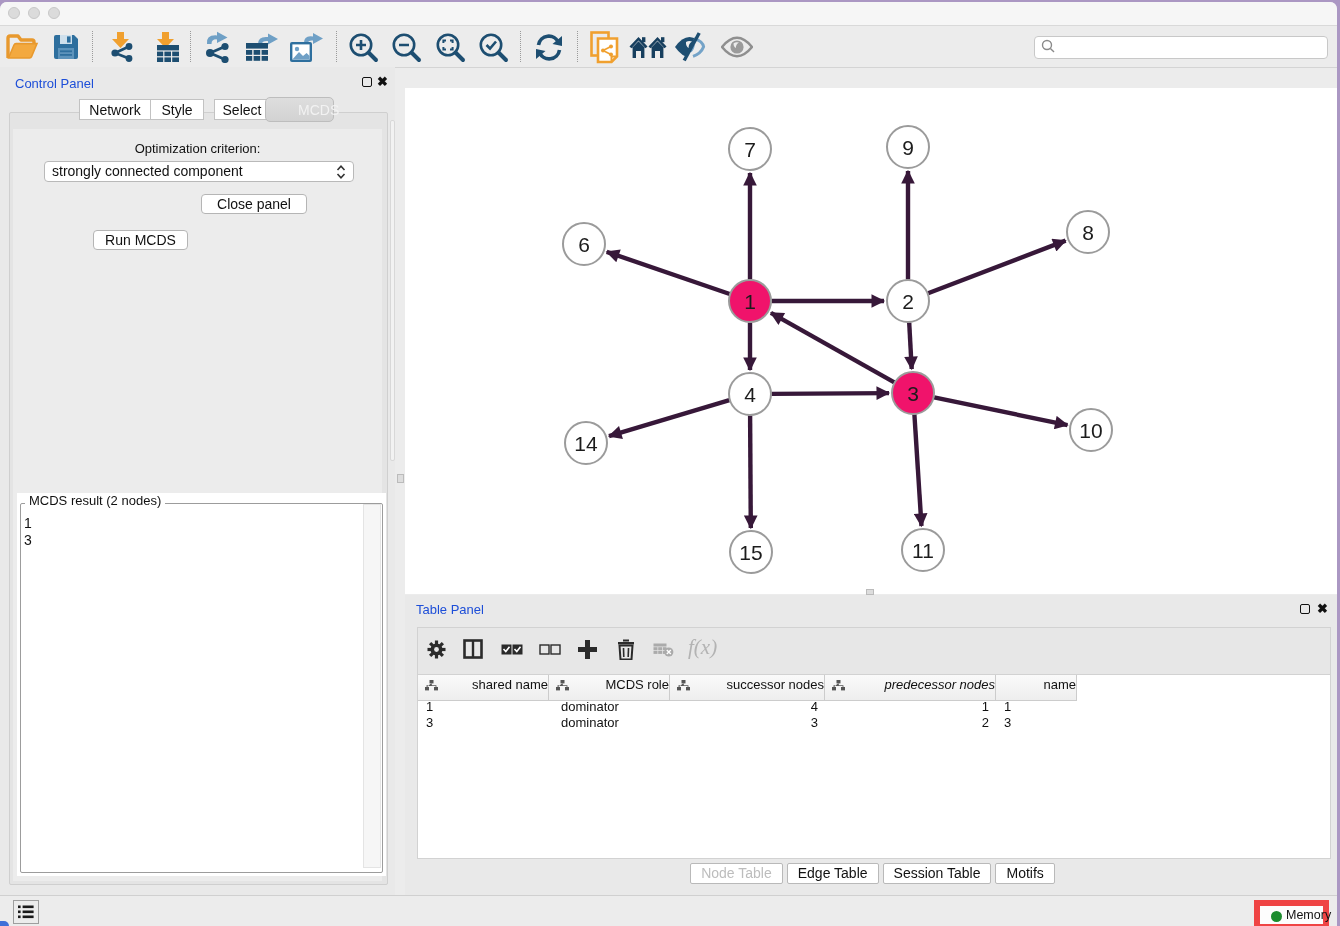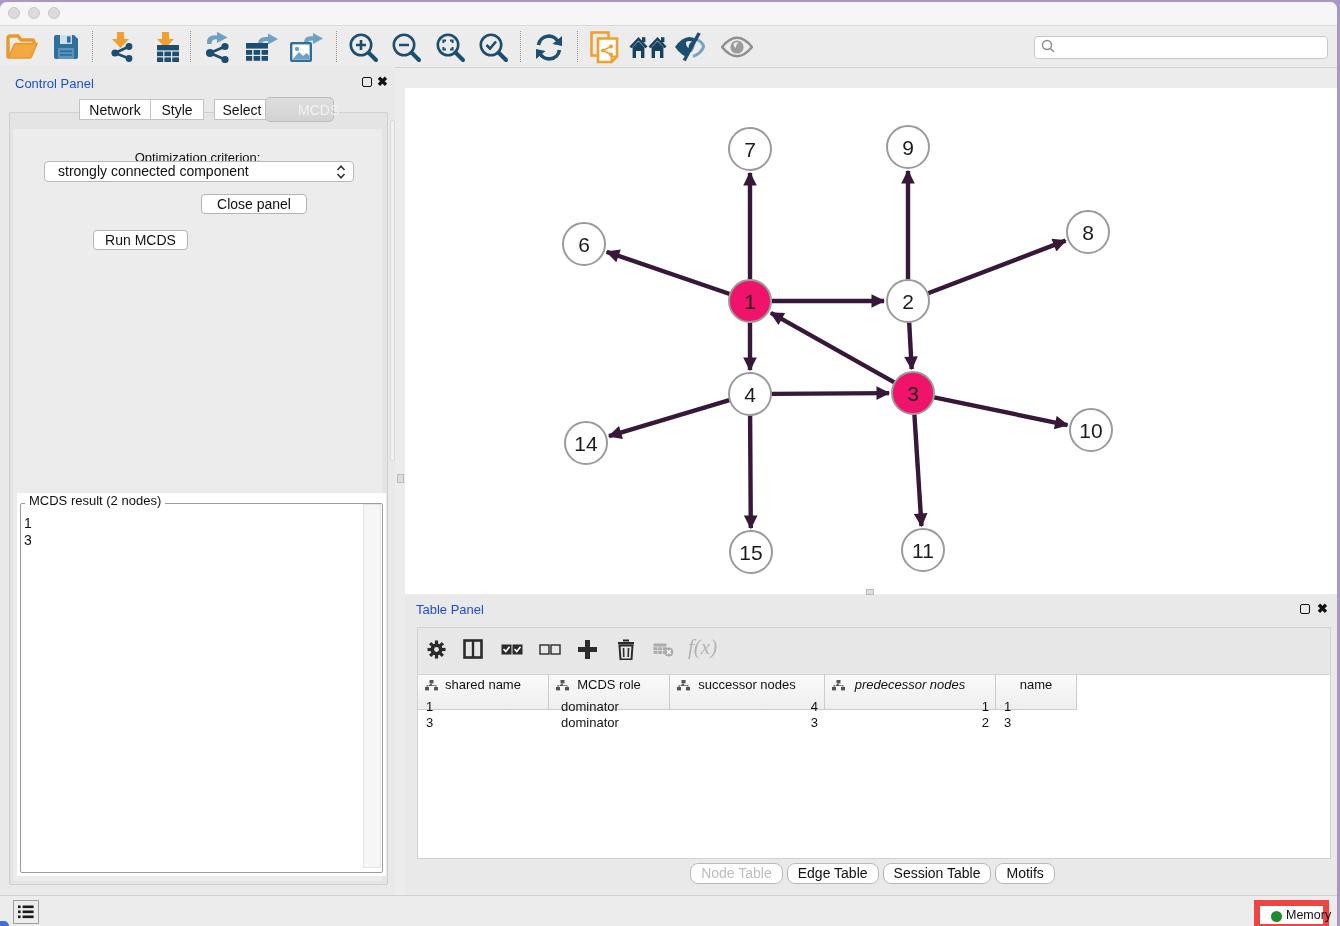--- a/index.html
+++ b/index.html
@@ -13,40 +13,40 @@
 .search{position:absolute;left:1034px;top:10px;width:292px;height:21px;background:#fff;border:1px solid #c8c8c8;border-radius:4px;}
 
 .cpanel{position:absolute;left:0;top:65px;width:395px;height:828px;background:#e9e9e9;}
 .phead{font-size:13px;color:#1d4ed8;}
 .minb{position:absolute;width:10px;height:10px;border:1.5px solid #111;border-radius:2px;box-sizing:border-box;background:transparent;}
 .xb{position:absolute;font-size:13px;font-weight:bold;color:#111;line-height:10px;}
 .tab{position:absolute;top:32px;height:21px;background:#fff;border:1px solid #c2c2c2;box-sizing:border-box;text-align:center;font-size:14px;color:#111;line-height:20px;z-index:3;}
 .tabsel{background:linear-gradient(#dedede,#d2d2d2);color:#f2f2f2;border:1px solid #bdbdbd;border-radius:5px;top:30px;height:25px;line-height:24px;}
 .cpcontent{position:absolute;left:9px;top:45px;width:377px;height:771px;background:#e4e4e4;border:1px solid #cfcfcf;border-radius:2px;}
 .cpinner{position:absolute;left:3px;top:16px;width:369px;height:752px;background:#ececec;}
-.optlabel{position:absolute;top:74px;left:0;width:395px;text-align:center;font-size:13px;color:#111;margin-top:9px;}
+.optlabel{position:absolute;top:74px;left:0;width:395px;text-align:center;font-size:13px;color:#111;}
 .combo{position:absolute;left:44px;top:94px;width:310px;height:21px;background:#fff;border:1px solid #b9b9b9;border-radius:4px;box-sizing:border-box;font-size:14px;color:#111;line-height:19px;}
 .btn{position:absolute;top:127px;height:20px;background:#fff;border:1px solid #b5b5b5;border-radius:4px;box-sizing:border-box;text-align:center;font-size:14px;color:#111;line-height:18px;}
 .grp{position:absolute;left:17px;top:426px;width:369px;height:383px;background:#fff;}
 .grpborder{position:absolute;left:3px;top:10px;right:3px;bottom:3px;border:1px solid #9c9c9c;border-radius:2px;}
 .grplabel{position:absolute;left:8px;top:0px;background:#fff;padding:0 4px;font-size:13px;color:#111;z-index:2;}
 .grpitem{font-size:14px;color:#111;margin-left:7px;line-height:17px;}
 .lsb{position:absolute;right:5px;top:11px;width:16px;height:362px;background:#f6f6f6;border:1px solid #e4e4e4;}
 
 .nwin{position:absolute;left:405px;top:65px;width:935px;height:527px;}
 .ntitle{position:absolute;left:0;top:1px;width:100%;height:20px;background:linear-gradient(#f7f7f7,#d9d9d9);border-bottom:1px solid #9a9a9a;box-sizing:border-box;}
 .ncanvas{position:absolute;left:0;top:21px;width:935px;height:506px;background:#fff;}
 
 .tpanel{position:absolute;left:405px;top:593px;width:935px;height:300px;background:#e9e9e9;}
 .ttool{position:absolute;left:12px;top:32px;width:914px;height:47px;background:#e7e7e7;border:1px solid #d2d2d2;border-bottom:none;box-sizing:border-box;}
 .ttable{position:absolute;left:12px;top:79px;width:914px;height:185px;background:#fff;border:1px solid #d2d2d2;box-sizing:border-box;}
-.th{position:absolute;top:0;height:35px;background:linear-gradient(#fafafa,#eee);border-right:1px solid #ccc;border-bottom:1px solid #ccc;box-sizing:border-box;font-size:13px;color:#111;text-align:center;line-height:20px;}
+.th{position:absolute;top:0;height:26px;background:linear-gradient(#fafafa,#eee);border-right:1px solid #ccc;border-bottom:1px solid #ccc;box-sizing:border-box;font-size:13px;color:#111;text-align:right;line-height:20px;}
 .td{position:absolute;font-size:13px;color:#111;height:16px;line-height:16px;}
 .btabs{position:absolute;top:268px;left:0;width:100%;text-align:center;}
-.btab{display:inline-block;height:21px;background:#fff;border:1px solid #b9b9b9;border-radius:8px;box-sizing:border-box;font-size:14px;color:#111;line-height:19px;padding:0 10px;margin:0 2px;}
+.btab{display:inline-block;height:21px;background:#fff;border:1px solid #b9b9b9;border-radius:2px;box-sizing:border-box;font-size:14px;color:#111;line-height:19px;padding:0 10px;margin:0 2px;}
 
 .status{position:absolute;left:0;top:893px;width:100%;height:33px;background:#ececec;border-top:1px solid #d0d0d0;}
 svg{display:block;}
 </style></head>
 <body>
 <div class="win">
   <div class="titlebar">
     <div class="tl" style="left:8px;"></div>
     <div class="tl" style="left:28px;"></div>
     <div class="tl" style="left:48px;"></div>
@@ -195,21 +195,21 @@
     <div class="xb" style="left:377px;top:10px;">✖</div>
     <div class="tab" style="left:79px;width:72px;">Network</div>
     <div class="tab" style="left:150px;width:54px;">Style</div>
     <div class="tab" style="left:192px;width:56px;margin-left:22px;">Select</div>
     <div class="tab tabsel" style="left:265px;width:69px;padding-left:32px;">MCDS</div>
     <div class="cpcontent">
         <div class="cpinner"></div>
       </div>
     <div style="position:absolute;left:390px;top:53px;width:3px;height:339px;background:#f2f2f2;border:1px solid #d8d8d8;border-radius:2px;"></div>
     <div class="optlabel">Optimization criterion:</div>
-    <div class="combo"><span style="margin-left:13px;">strongly connected component</span>
+    <div class="combo"><span style="margin-left:7px;">strongly connected component</span>
       <svg style="position:absolute;right:7px;top:3px;" width="10" height="14" viewBox="0 0 10 14">
           <path d="M1.5 5 L5 1.2 L8.5 5" fill="none" stroke="#333" stroke-width="1.6"></path>
           <path d="M1.5 9 L5 12.8 L8.5 9" fill="none" stroke="#333" stroke-width="1.6"></path>
         </svg>
     </div>
     <div class="btn" style="left:93px;width:95px;margin-top:36px;">Run MCDS</div>
     <div class="btn" style="left:201px;width:106px;">Close panel</div>
     <div class="grp">
       <div class="grpborder"></div>
       <div class="grplabel">MCDS result (2 nodes)</div>

